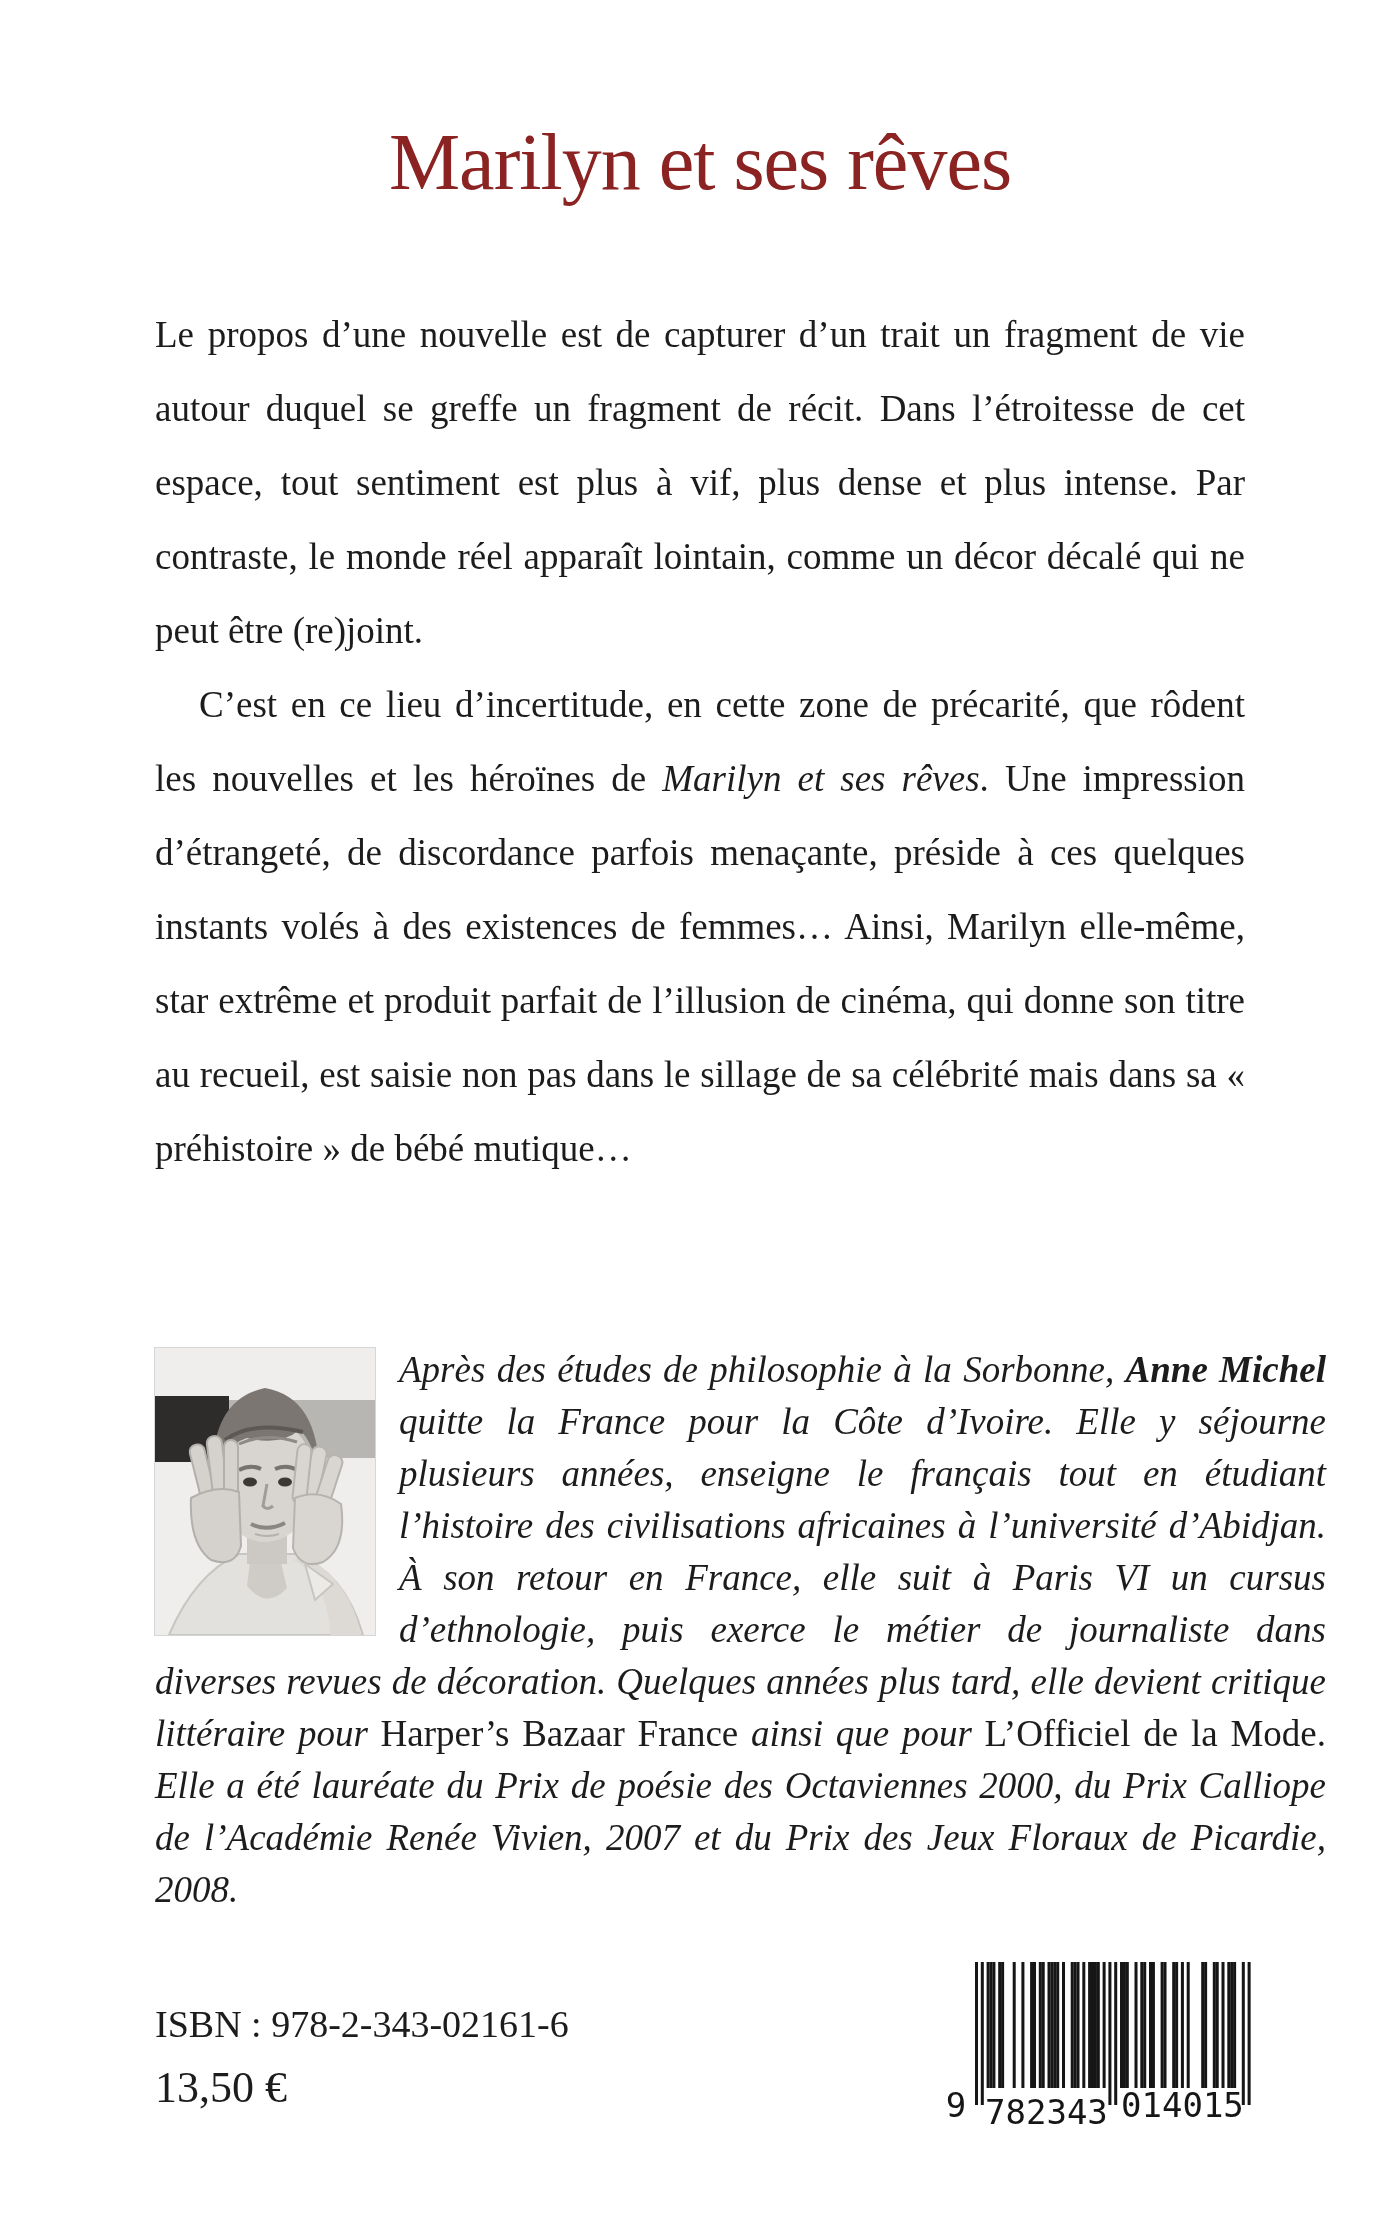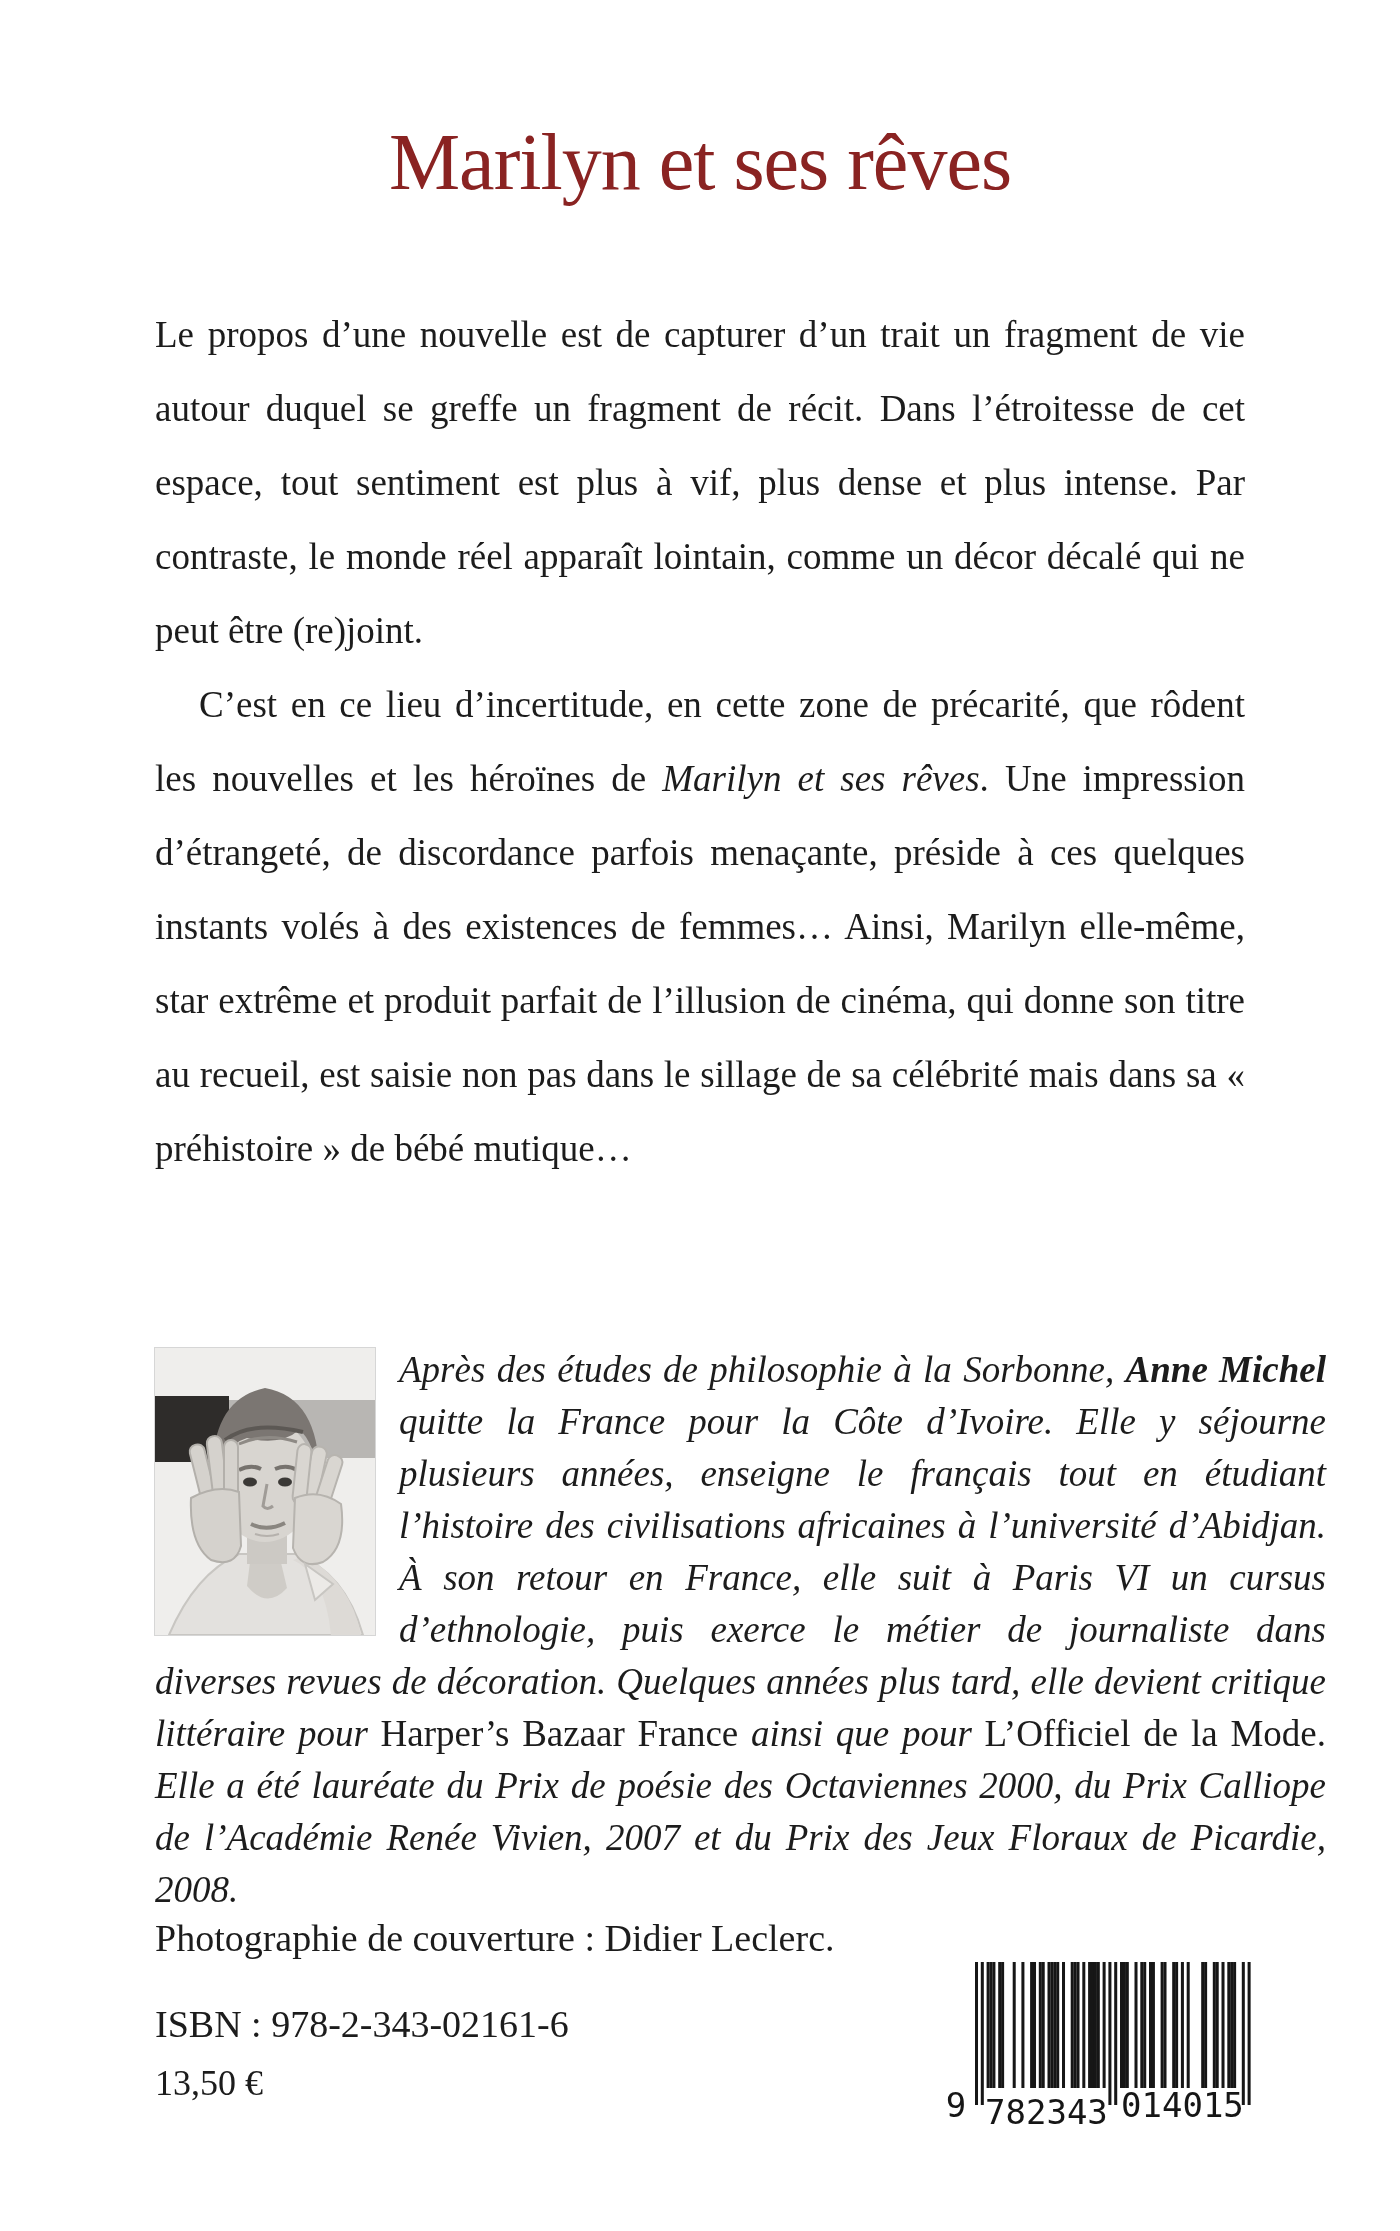--- a/index.html
+++ b/index.html
@@ -47,21 +47,21 @@
     width: 220px; height: 287px;
     margin: 4px 24px 10px 0;
     background: #efefef;
     outline: 1px solid #d6d6d6;
   }
   .photo svg { display: block; width: 100%; height: 100%; }
 
   
   .credit  { position: absolute; left: 155px; top: 1916px; font-size: 38px; }
   .isbn    { position: absolute; left: 155px; top: 2002px; font-size: 38px; }
-  .price   { position: absolute; left: 155px; top: 2062px; font-size: 36px; }
+  .price   { position: absolute; left: 155px; top: 2062px; font-size: 44px; }
 
   
   .barcode {
     position: absolute; left: 975px; top: 1962px;
     width: 276px; height: 160px;
   }
   .barcode svg { position: absolute; left: 0; top: 0; }
   .barcode .bc-num {
     position: absolute;
     font-family: "DejaVu Sans Mono", "Liberation Mono", monospace;
@@ -128,21 +128,20 @@
           <rect x="140" y="96" width="14" height="60" rx="7" transform="rotate(6 147 126)"></rect>
           <path d="M186 156 Q192 200 168 214 Q146 222 138 200 L140 150 Q164 140 186 156 Z"></path>
         </g>
 
         <path d="M150 216 L178 236 L160 252 Z" fill="#eceae7" stroke="#c8c6c2" stroke-width="2"></path>
       </svg>
     </div>
     <p><span>Après des études de philosophie à la Sorbonne, </span><span class="author-name">Anne Michel</span><span> quitte la France pour la Côte d’Ivoire. Elle y séjourne plusieurs années, enseigne le français tout en étudiant l’histoire des civilisations africaines à l’université d’Abidjan. À son retour en France, elle suit à Paris VI un cursus d’ethnologie, puis exerce le métier de journaliste dans diverses revues de décoration. Quelques années plus tard, elle devient critique littéraire pour </span><span class="upright">Harper’s Bazaar France</span><span> ainsi que pour </span><span class="upright">L’Officiel de la Mode.</span><span> Elle a été lauréate du Prix de poésie des Octaviennes 2000, du Prix Calliope de l’Académie Renée Vivien, 2007 et du Prix des Jeux Floraux de Picardie, 2008.</span></p>
   </section>
 
-  <div class="credit">Photographie de couverture : Didier Leclerc.</div>
   <div class="isbn">ISBN : 978-2-343-02161-6</div>
   <div class="price">13,50 €</div>
 
   <div class="barcode">
     <svg id="barcode-svg" width="276" height="150" viewBox="0 0 276 150" xmlns="http://www.w3.org/2000/svg">
         <rect x="0.00" y="0" width="3.02" height="143" fill="#161616"></rect>
         <rect x="5.80" y="0" width="3.02" height="143" fill="#161616"></rect>
         <rect x="11.60" y="0" width="3.02" height="126" fill="#161616"></rect>
         <rect x="14.50" y="0" width="3.02" height="126" fill="#161616"></rect>
         <rect x="17.40" y="0" width="3.02" height="126" fill="#161616"></rect>

